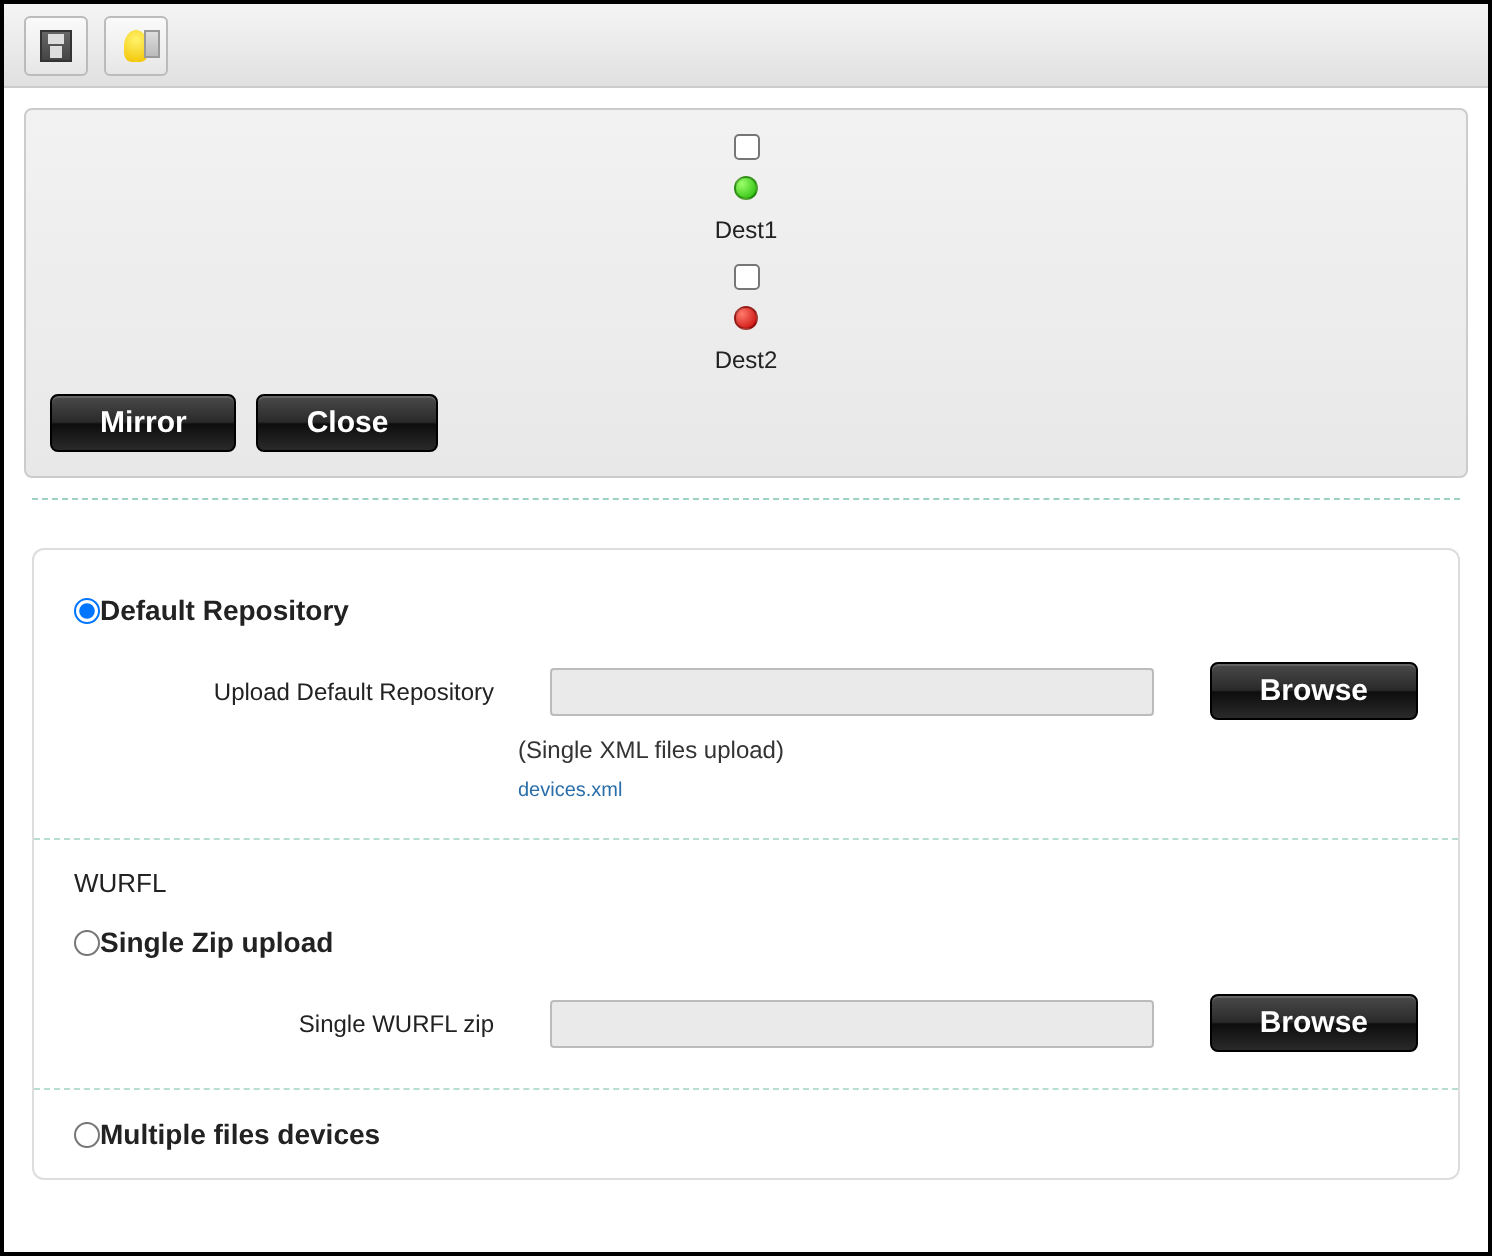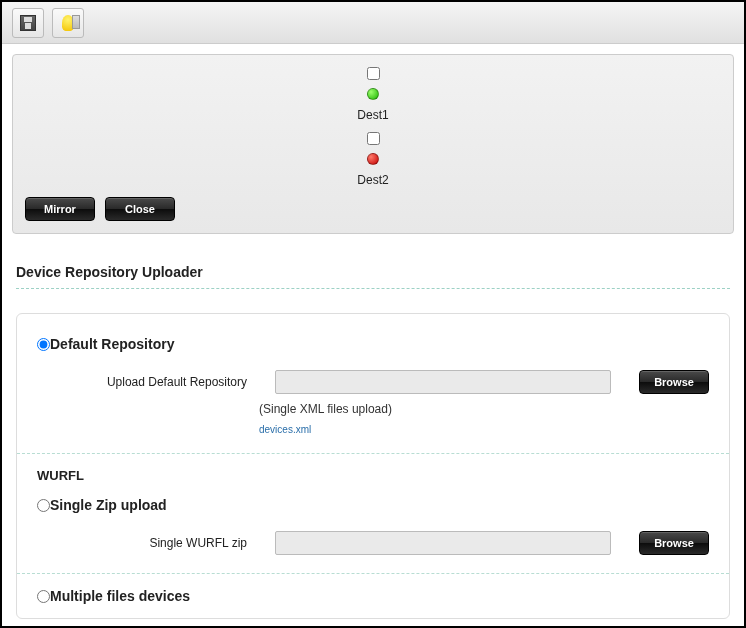--- a/index.html
+++ b/index.html
@@ -96,22 +96,22 @@
     }
     .status-green { background: radial-gradient(circle at 30% 30%, #9bff6b, #1db500); }
     .status-red { background: radial-gradient(circle at 30% 30%, #ff7a6b, #c50000); }
     .dest-label { font-size: 12px; color: #222; }
     .btn-row { display: flex; gap: 10px; margin-top: 6px; }
     .black-btn {
       background: linear-gradient(to bottom, #4a4a4a 0%, #2a2a2a 48%, #0d0d0d 52%, #2a2a2a 100%);
       color: #fff;
       border: 1px solid #000;
       border-radius: 4px;
-      padding: 5px 8px;
-      font-size: 11px;
+      padding: 5px 24px;
+      font-size: 15px;
       font-weight: bold;
       cursor: pointer;
       min-width: 70px;
       text-align: center;
       box-shadow: inset 0 1px 0 rgba(255,255,255,0.15);
     }
     .section-title {
       font-weight: bold;
       font-size: 14px;
       color: #222;
@@ -170,21 +170,21 @@
       margin-left: 222px;
       margin-top: 8px;
       cursor: pointer;
     }
     .sub-divider {
       border: none;
       border-top: 1px dashed #b8ddd3;
       margin: 18px -20px 14px -20px;
     }
     .sub-title {
-      font-weight: bold;
+      font-weight: normal;
       font-size: 13px;
       color: #222;
       margin: 4px 0 14px 0;
     }
     input[type=radio] { width: 13px; height: 13px; }
   </style>
 </head>
 <body>
 
 <div class="window">
@@ -208,21 +208,20 @@
       <input type="checkbox" class="dest-checkbox" style="">
       <div class="status-dot status-red"></div>
       <span class="dest-label">Dest2</span>
     </div>
     <div class="btn-row">
       <button class="black-btn">Mirror</button>
       <button class="black-btn">Close</button>
     </div>
   </div>
 
-  <div class="section-title">Device Repository Uploader</div>
   <hr class="dashed-divider">
 
   <div class="card">
 
     <div class="radio-row">
       <input type="radio" name="repo" checked="" style="">
       <span class="radio-label">Default Repository</span>
     </div>
     <div class="upload-row">
       <div class="upload-label">Upload Default Repository</div>

